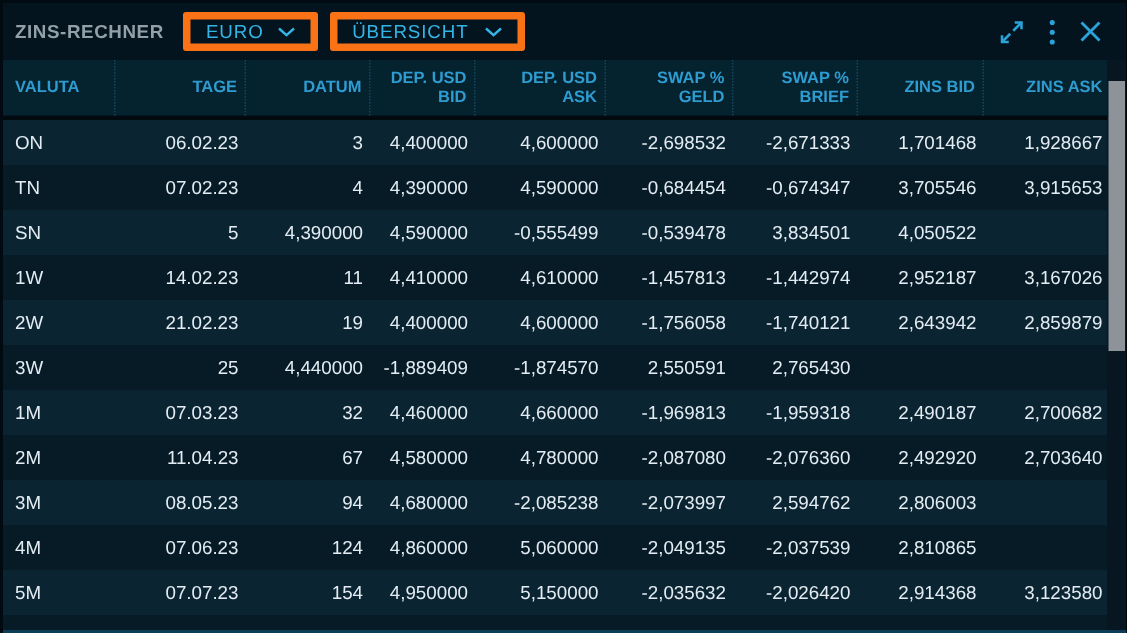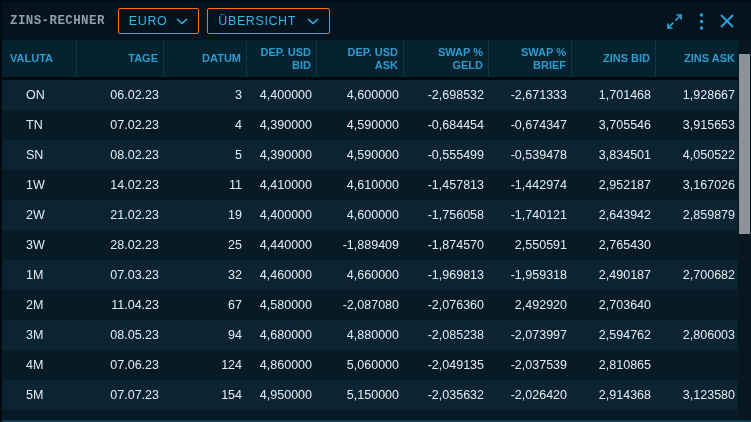--- a/index.html
+++ b/index.html
@@ -9,26 +9,26 @@
     background:#03131d;
     font-family:"Liberation Sans",sans-serif;
     border-top:2px solid #010a10;border-left:2px solid #010a10;
   }
   
   .titlebar{
     height:38px;display:flex;align-items:center;
     background:#03141e;padding-left:8px;
   }
   .title{
-    color:#93a0a8;font-size:12.5px;font-weight:bold;letter-spacing:.4px;font-family:Liberation Mono, monospace;
+    color:#93a0a8;font-size:12.5px;font-weight:bold;letter-spacing:.4px;
   }
   .dd-btn{
     display:flex;align-items:center;gap:9px;
     height:26px;padding:0 10px;margin-left:13px;
-    border:1px solid #f97316;border-radius:2px;
+    border:5px solid #f97316;border-radius:2px;
     background:transparent;color:#35b4e6;
     font-family:"Liberation Sans",sans-serif;
     font-size:12.5px;letter-spacing:.6px;cursor:pointer;
   }
   .dd-btn + .dd-btn{margin-left:8px;gap:11px;}
   .chev{display:block;}
   .spacer{flex:1;}
   .win-icons{display:flex;align-items:center;gap:15px;margin-right:16px;}
   .win-icons svg{display:block;cursor:pointer;}
   
@@ -47,21 +47,21 @@
   .th.col0{justify-content:flex-start;text-align:left;padding-left:8px;border-left:none;}
   .th.col8{border-right:none;}
   .tr{height:30px;}
   .tr:nth-child(odd){background:#0b2432;}
   .tr:nth-child(even){background:#071b27;}
   .td{
     display:flex;align-items:center;justify-content:flex-end;
     color:#e3ecf2;font-size:12.5px;padding-right:5px;
     white-space:nowrap;overflow:hidden;
   }
-  .td.col0{justify-content:flex-start;padding-left:24px;}
+  .td.col0{justify-content:flex-start;padding-left:8px;}
   
   .scrollbar{
     position:absolute;top:38px;right:0;bottom:0;width:13px;
     background:#071621;
   }
   .scroll-thumb{
     position:absolute;top:14px;left:1px;width:11px;height:180px;
     background:#8d9399;
   }
   .bottom-edge{
@@ -150,21 +150,20 @@
           <div class="td col2">4</div>
           <div class="td col3">4,390000</div>
           <div class="td col4">4,590000</div>
           <div class="td col5">-0,684454</div>
           <div class="td col6">-0,674347</div>
           <div class="td col7">3,705546</div>
           <div class="td col8">3,915653</div>
         </div>
         <div class="grid tr">
           <div class="td col0">SN</div>
-          <div class="td col1">08.02.23</div>
           <div class="td col2">5</div>
           <div class="td col3">4,390000</div>
           <div class="td col4">4,590000</div>
           <div class="td col5">-0,555499</div>
           <div class="td col6">-0,539478</div>
           <div class="td col7">3,834501</div>
           <div class="td col8">4,050522</div>
         </div>
         <div class="grid tr">
           <div class="td col0">1W</div>
@@ -183,21 +182,20 @@
           <div class="td col2">19</div>
           <div class="td col3">4,400000</div>
           <div class="td col4">4,600000</div>
           <div class="td col5">-1,756058</div>
           <div class="td col6">-1,740121</div>
           <div class="td col7">2,643942</div>
           <div class="td col8">2,859879</div>
         </div>
         <div class="grid tr">
           <div class="td col0">3W</div>
-          <div class="td col1">28.02.23</div>
           <div class="td col2">25</div>
           <div class="td col3">4,440000</div>
           <div class="td col5">-1,889409</div>
           <div class="td col6">-1,874570</div>
           <div class="td col7">2,550591</div>
           <div class="td col8">2,765430</div>
         </div>
         <div class="grid tr">
           <div class="td col0">1M</div>
           <div class="td col1">07.03.23</div>
@@ -207,31 +205,31 @@
           <div class="td col5">-1,969813</div>
           <div class="td col6">-1,959318</div>
           <div class="td col7">2,490187</div>
           <div class="td col8">2,700682</div>
         </div>
         <div class="grid tr">
           <div class="td col0">2M</div>
           <div class="td col1">11.04.23</div>
           <div class="td col2">67</div>
           <div class="td col3">4,580000</div>
+          <div class="td col4">4,780000</div>
           <div class="td col5">-2,087080</div>
           <div class="td col6">-2,076360</div>
           <div class="td col7">2,492920</div>
           <div class="td col8">2,703640</div>
         </div>
         <div class="grid tr">
           <div class="td col0">3M</div>
           <div class="td col1">08.05.23</div>
           <div class="td col2">94</div>
           <div class="td col3">4,680000</div>
-          <div class="td col4">4,880000</div>
           <div class="td col5">-2,085238</div>
           <div class="td col6">-2,073997</div>
           <div class="td col7">2,594762</div>
           <div class="td col8">2,806003</div>
         </div>
         <div class="grid tr">
           <div class="td col0">4M</div>
           <div class="td col1">07.06.23</div>
           <div class="td col2">124</div>
           <div class="td col3">4,860000</div>

